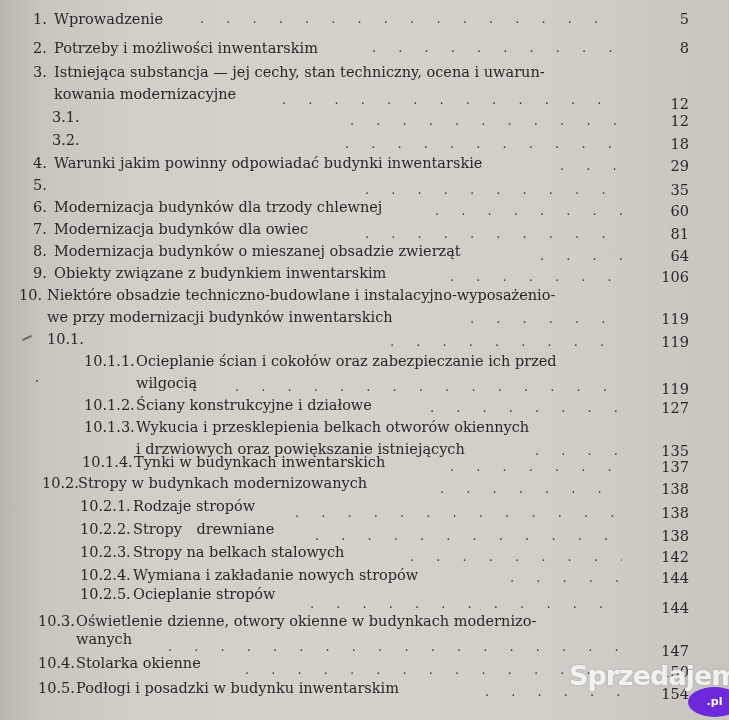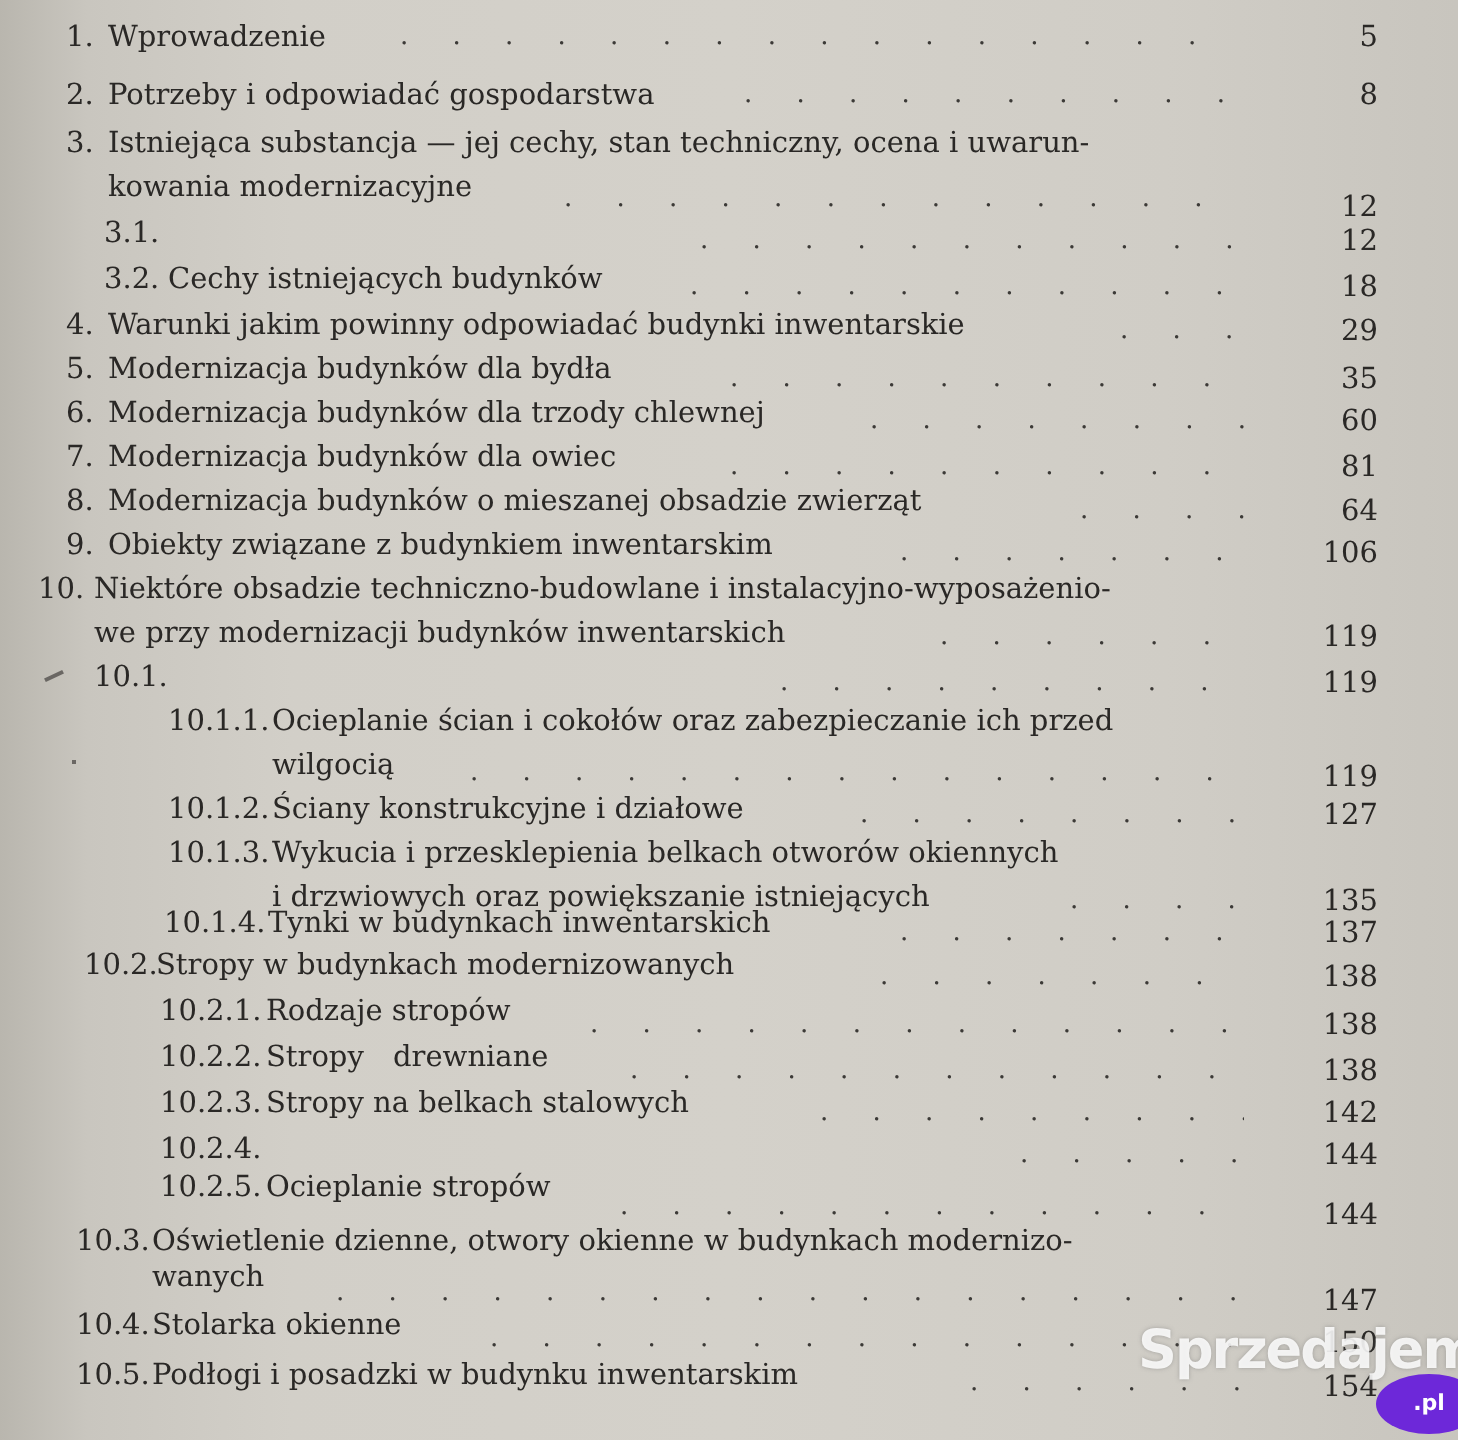--- a/index.html
+++ b/index.html
@@ -44,21 +44,21 @@
 
     <div class="row" style="top:8px">
       <span class="num" style="left:33px">1.</span>
       <span class="title" style="left:54px">Wprowadzenie</span>
       <span class="dots" style="left:200px;width:420px">. . . . . . . . . . . . . . . . . . . . . . . . . . . . . . . . . . . . . . . . . .</span>
       <span class="page-no">5</span>
     </div>
 
     <div class="row" style="top:37px">
       <span class="num" style="left:33px">2.</span>
-      <span class="title" style="left:54px">Potrzeby i odpowiadać gospodarstwa</span>
+      <span class="title" style="left:54px">Potrzeby i możliwości inwentarskim</span>
       <span class="dots" style="left:372px;width:250px">. . . . . . . . . . . . . . . . . . . . . . . . . . . . . . . . . . . . . . . . . .</span>
       <span class="page-no">8</span>
     </div>
 
     <div class="row" style="top:61px">
       <span class="num" style="left:33px">3.</span>
       <span class="title" style="left:54px">Istniejąca substancja — jej cechy, stan techniczny, ocena i uwarun-</span>
     </div>
     <div class="row" style="top:83px">
       <span class="title" style="left:54px">kowania modernizacyjne</span>
@@ -67,35 +67,33 @@
     </div>
 
     <div class="row" style="top:106px">
       <span class="num" style="left:52px">3.1.</span>
       <span class="dots" style="left:350px;width:272px;top:4px">. . . . . . . . . . . . . . . . . . . . . . . . . . . . . . . . . . . . . . . . . .</span>
       <span class="page-no" style="top:4px">12</span>
     </div>
 
     <div class="row" style="top:129px">
       <span class="num" style="left:52px">3.2.</span>
-      <span class="title" style="left:84px">Cechy istniejących budynków</span>
       <span class="dots" style="left:345px;width:277px;top:4px">. . . . . . . . . . . . . . . . . . . . . . . . . . . . . . . . . . . . . . . . . .</span>
       <span class="page-no" style="top:4px">18</span>
     </div>
 
     <div class="row" style="top:152px">
       <span class="num" style="left:33px">4.</span>
       <span class="title" style="left:54px">Warunki jakim powinny odpowiadać budynki inwentarskie</span>
       <span class="dots" style="left:560px;width:62px;top:3px">. . . . . . . . . . . . . . . . . . . . . . . . . . . . . . . . . . . . . . . . . .</span>
       <span class="page-no" style="top:3px">29</span>
     </div>
 
     <div class="row" style="top:174px">
       <span class="num" style="left:33px">5.</span>
-      <span class="title" style="left:54px">Modernizacja budynków dla bydła</span>
       <span class="dots" style="left:365px;width:257px;top:5px">. . . . . . . . . . . . . . . . . . . . . . . . . . . . . . . . . . . . . . . . . .</span>
       <span class="page-no" style="top:5px">35</span>
     </div>
 
     <div class="row" style="top:196px">
       <span class="num" style="left:33px">6.</span>
       <span class="title" style="left:54px">Modernizacja budynków dla trzody chlewnej</span>
       <span class="dots" style="left:435px;width:187px;top:4px">. . . . . . . . . . . . . . . . . . . . . . . . . . . . . . . . . . . . . . . . . .</span>
       <span class="page-no" style="top:4px">60</span>
     </div>
@@ -194,20 +192,21 @@
 
     <div class="row" style="top:541px">
       <span class="num" style="left:80px">10.2.3.</span>
       <span class="title" style="left:133px">Stropy na belkach stalowych</span>
       <span class="dots" style="left:410px;width:212px;top:5px">. . . . . . . . . . . . . . . . . . . . . . . . . . . . . . . . . . . . . . . . . .</span>
       <span class="page-no" style="top:5px">142</span>
     </div>
 
     <div class="row" style="top:564px">
       <span class="num" style="left:80px">10.2.4.</span>
+      <span class="title" style="left:133px">Wymiana i zakładanie nowych stropów</span>
       <span class="dots" style="left:510px;width:112px;top:3px">. . . . . . . . . . . . . . . . . . . . . . . . . . . . . . . . . . . . . . . . . .</span>
       <span class="page-no" style="top:3px">144</span>
     </div>
 
     <div class="row" style="top:583px">
       <span class="num" style="left:80px">10.2.5.</span>
       <span class="title" style="left:133px">Ocieplanie stropów</span>
       <span class="dots" style="left:310px;width:312px;top:10px">. . . . . . . . . . . . . . . . . . . . . . . . . . . . . . . . . . . . . . . . . .</span>
       <span class="page-no" style="top:14px">144</span>
     </div>

